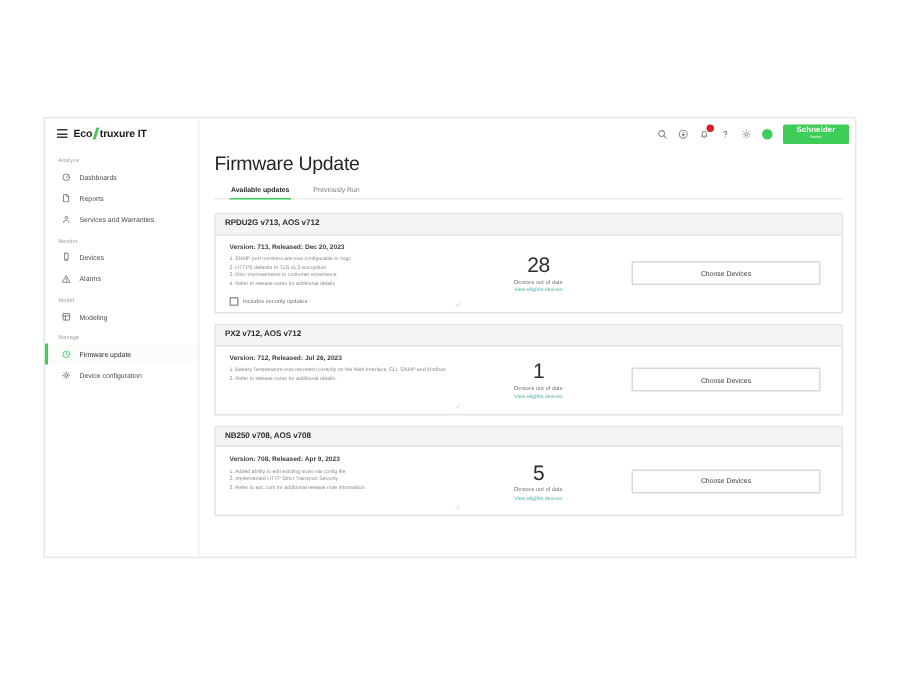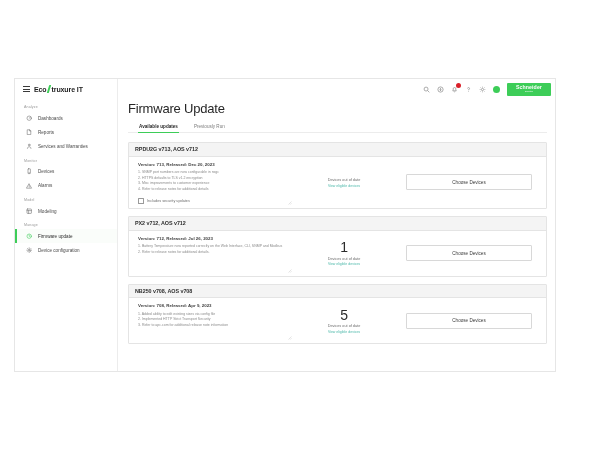--- a/index.html
+++ b/index.html
@@ -3,21 +3,21 @@
 <meta charset="utf-8">
 <style>
   html,body{margin:0;padding:0;}
   body{
     width:600px;height:450px;background:#ffffff;
     font-family:"Liberation Sans", sans-serif;
     overflow:hidden;
   }
   .screen{position:relative;width:600px;height:450px;background:#ffffff;}
   .app{
-    position:absolute;left:14px;top:78px;width:540px;height:292px;
+    position:absolute;left:29px;top:78px;width:540px;height:292px;
     background:#ffffff;border:1px solid #e6e6e6;overflow:hidden;
     display:flex;
   }
   
   .topbar{
     position:absolute;left:103px;top:0;right:0;height:20px;
     background:#ffffff;display:flex;align-items:center;justify-content:flex-end;
     padding-right:4px;box-sizing:border-box;
   }
   .tb-icons{display:flex;align-items:center;gap:5px;margin-right:6px;}
@@ -296,20 +296,21 @@
                   <span class="sec-tx">Includes security updates</span>
                 </div>
                 <span class="resize-grip">
                   <svg viewBox="0 0 10 10" stroke="currentColor" stroke-width="1" fill="none">
                     <path d="M9 3L3 9M9 6.5L6.5 9"></path>
                   </svg>
                 </span>
               </div>
               <div class="card-right">
                 <div class="count-block">
+                  <div class="count-num">28</div>
                   <div class="count-lbl">Devices out of date</div>
                   <div class="count-link">View eligible devices</div>
                 </div>
                 <div class="choose-btn">Choose Devices</div>
               </div>
             </div>
           </div>
           <div class="card">
             <div class="card-head">PX2 v712, AOS v712</div>
             <div class="card-body">

